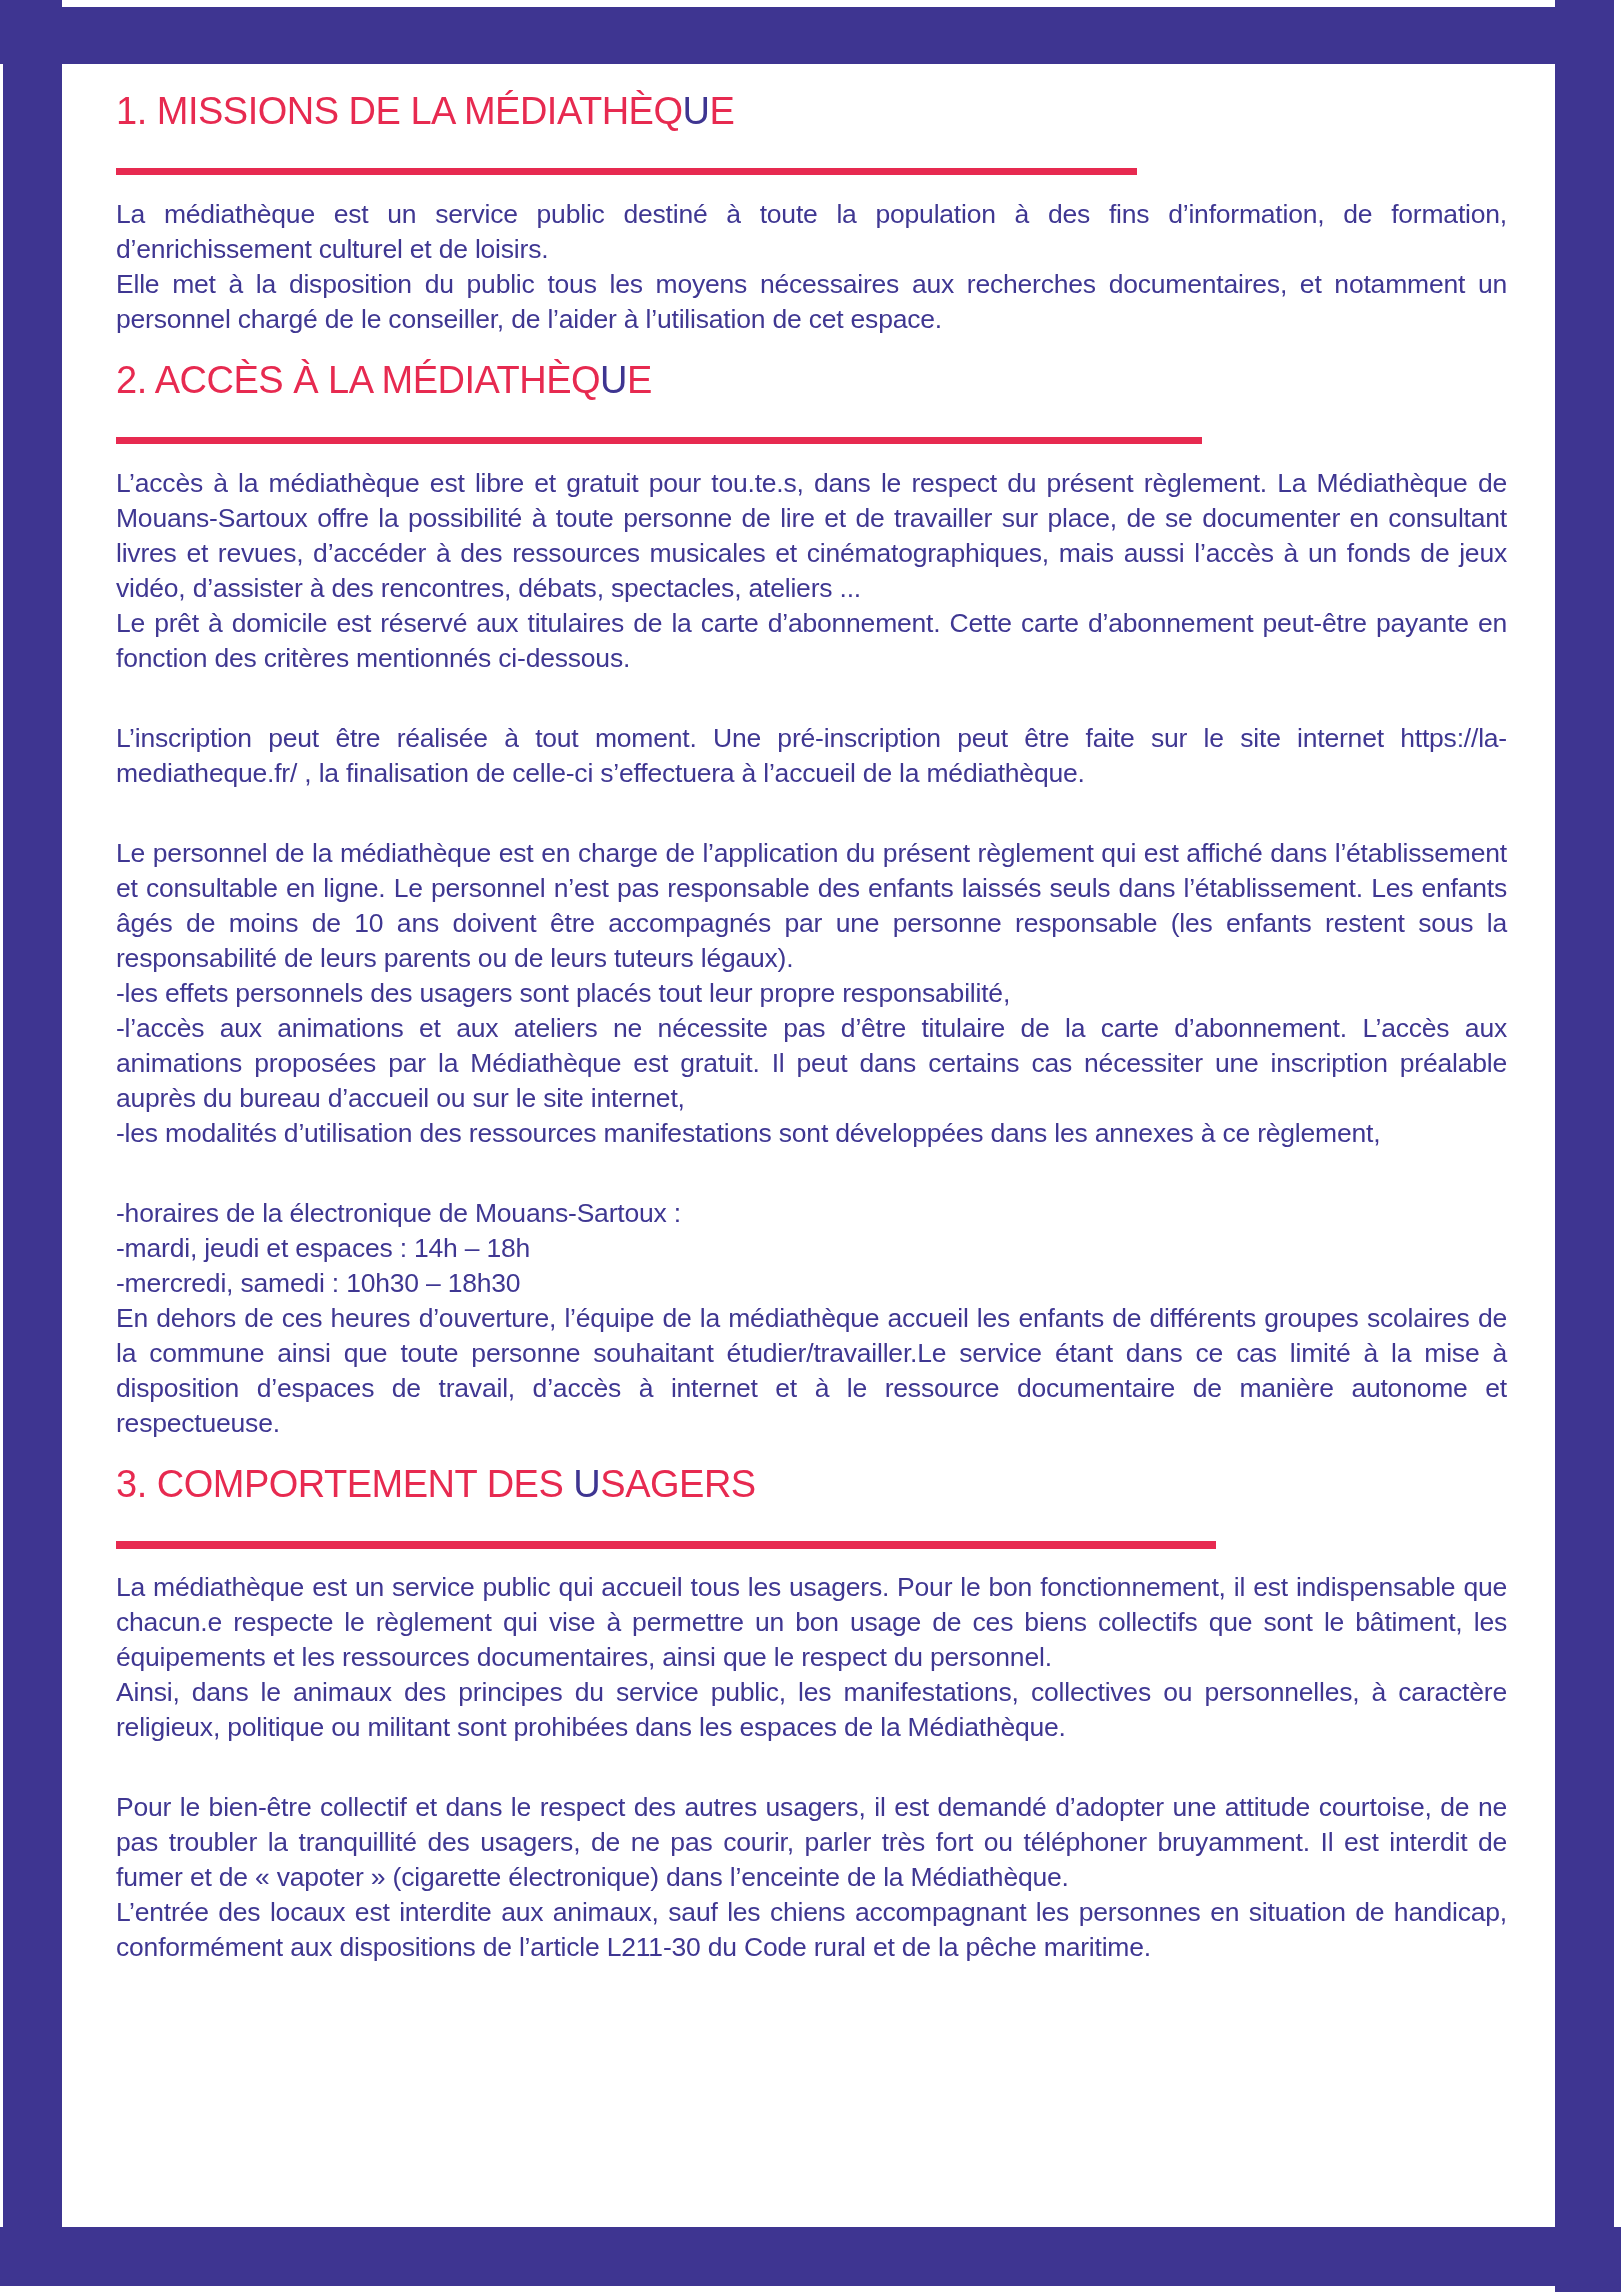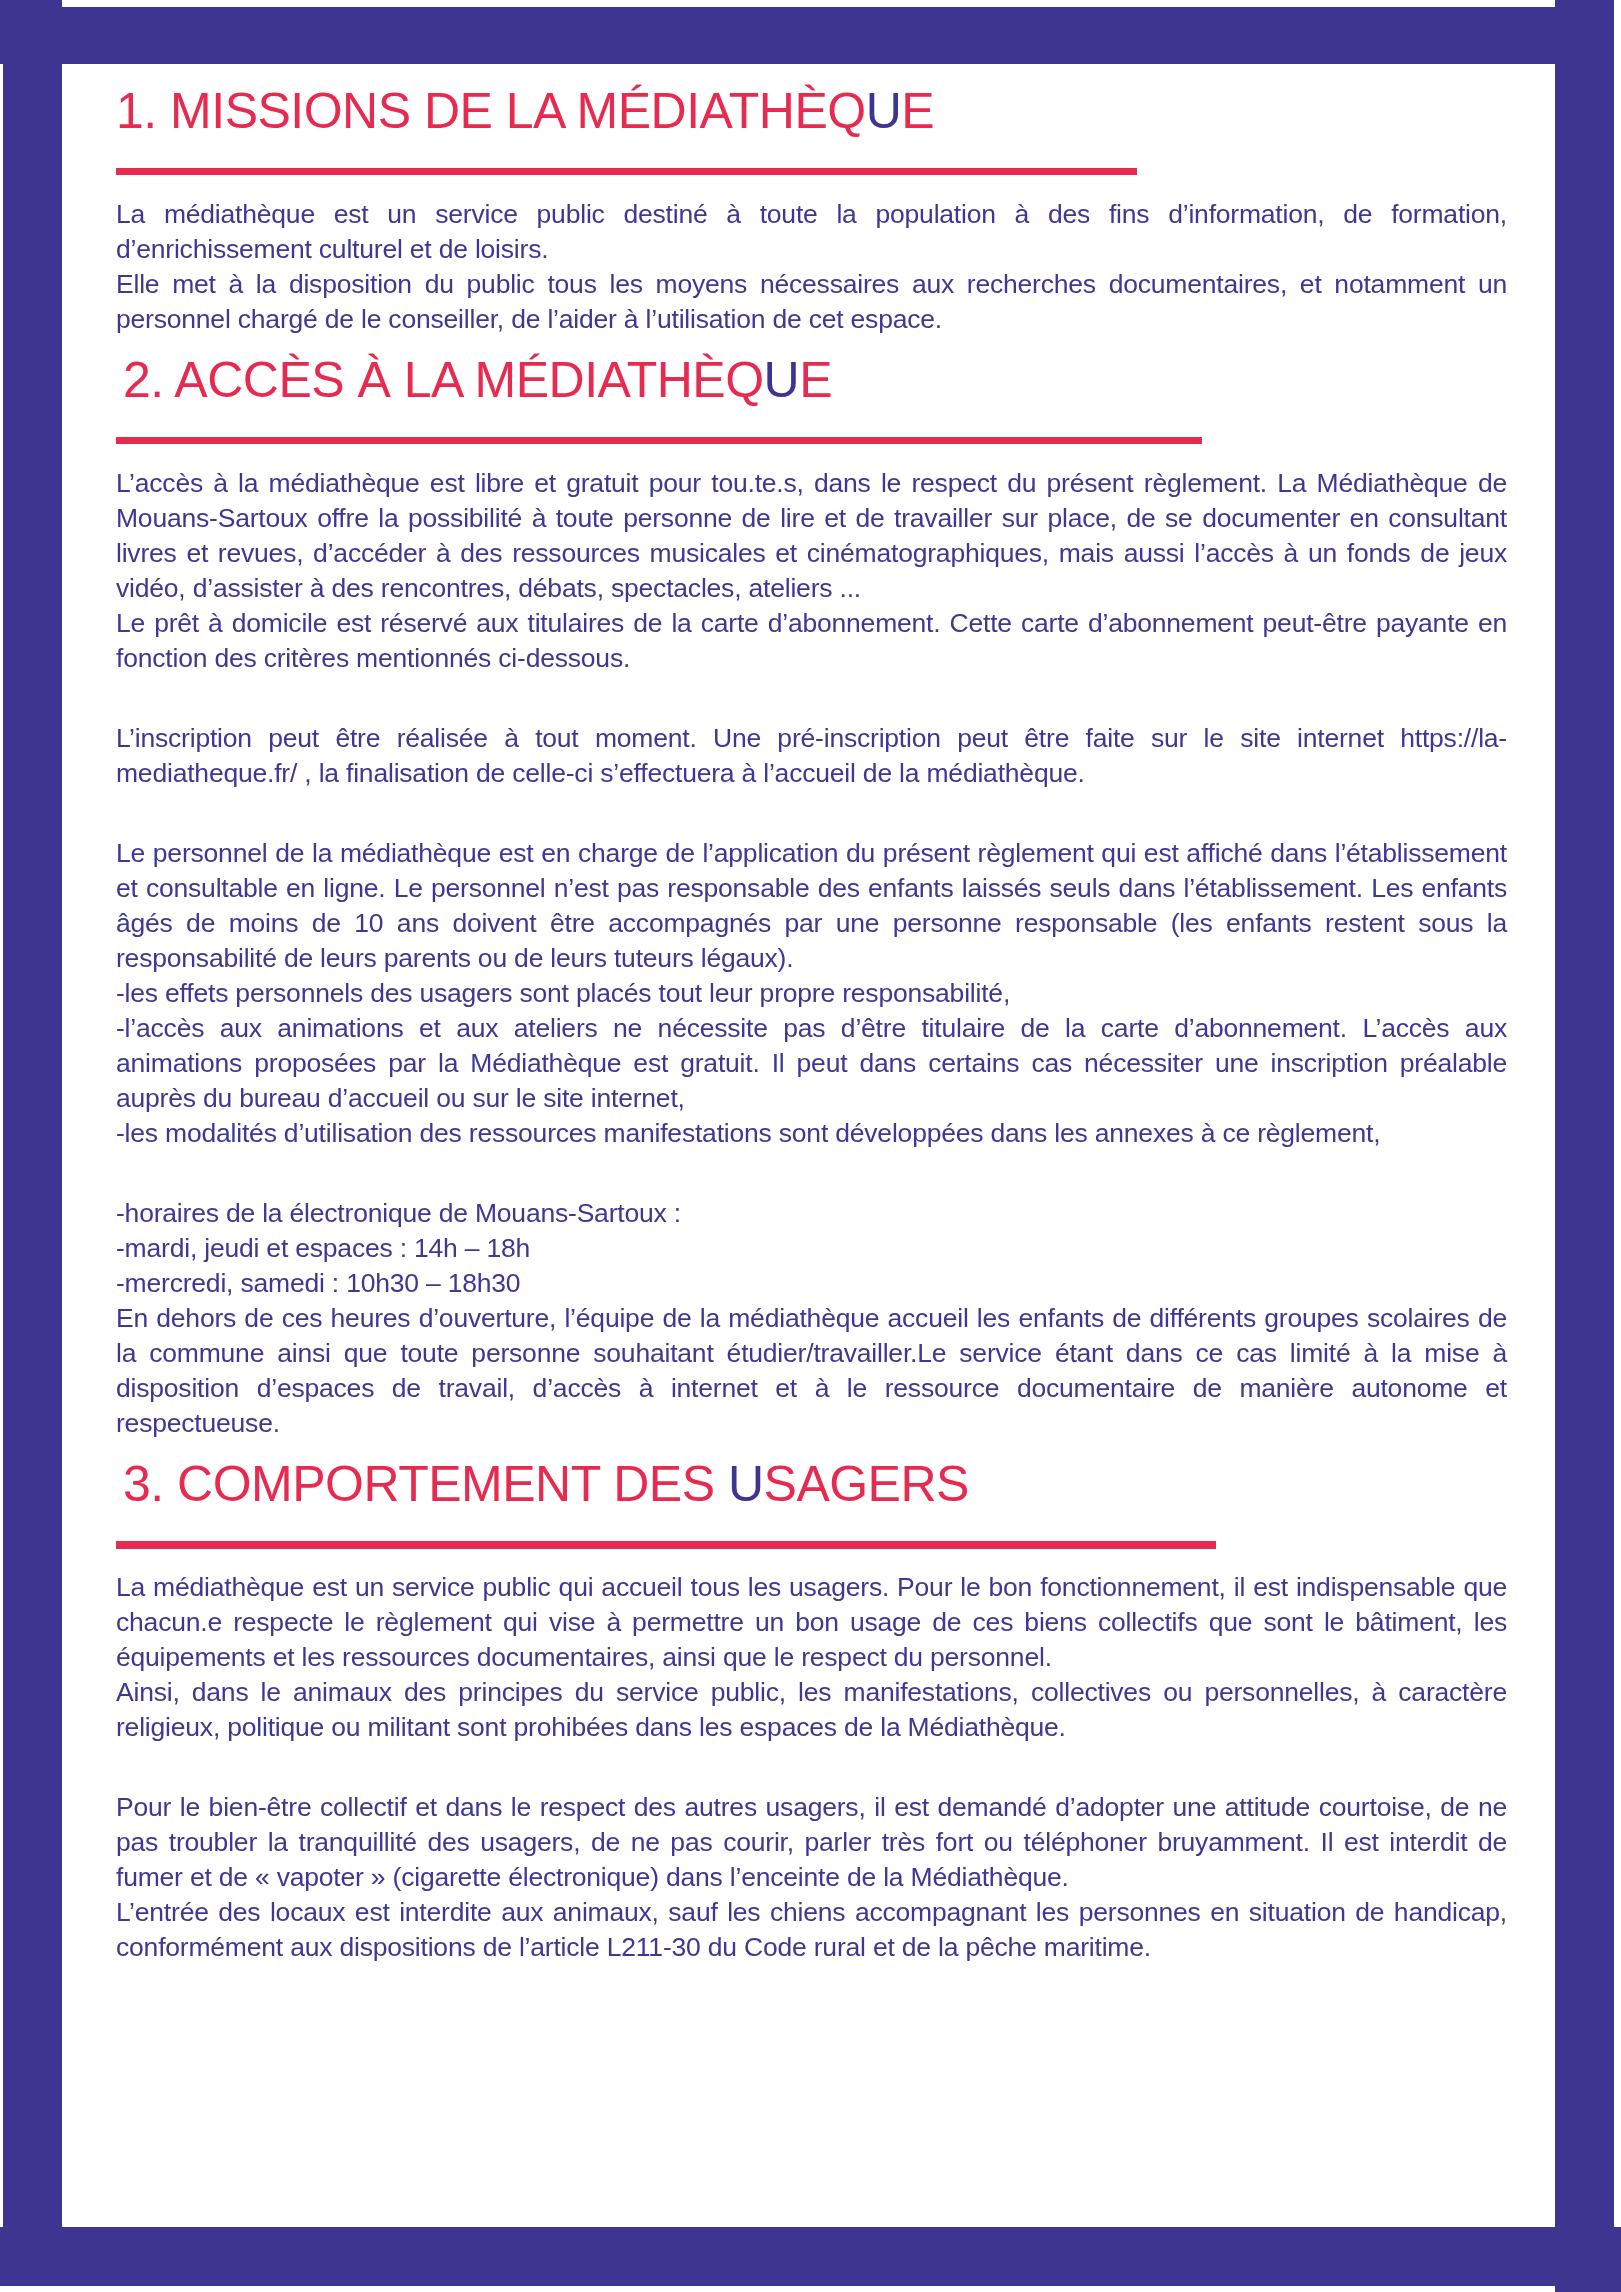--- a/index.html
+++ b/index.html
@@ -30,25 +30,25 @@
   .vertical-label .bold{font-weight:bold;}
   
   .content{
     position:absolute;left:62px;top:64px;right:66px;bottom:72px;
     padding:19.6px 48px 0 54px;
     color:var(--text);
     font-size:26.5px;line-height:35px;letter-spacing:-0.2px;
     overflow:hidden;
   }
   .section-title{
-    font-size:50px;line-height:55px;letter-spacing:-0.5px;
+    font-size:38px;line-height:55px;letter-spacing:-0.5px;
     color:var(--red);font-weight:normal;margin:0;
     white-space:nowrap;
   }
-  .section + .section .section-title{margin-top:15.7px;margin-left:7px;}
+  .section + .section .section-title{margin-top:15.7px;}
   .section-title .accent{color:var(--purple);}
   .rule{height:7.8px;background:var(--red);margin:29px 0 21.6px 0;}
   .rule-1{width:1021px;}
   .rule-2{width:1086px;}
   .rule-3{width:1100px;}
   .block + .block{margin-top:45px;}
   .seg{text-align:justify;}
 </style>
 </head>
 <body>

